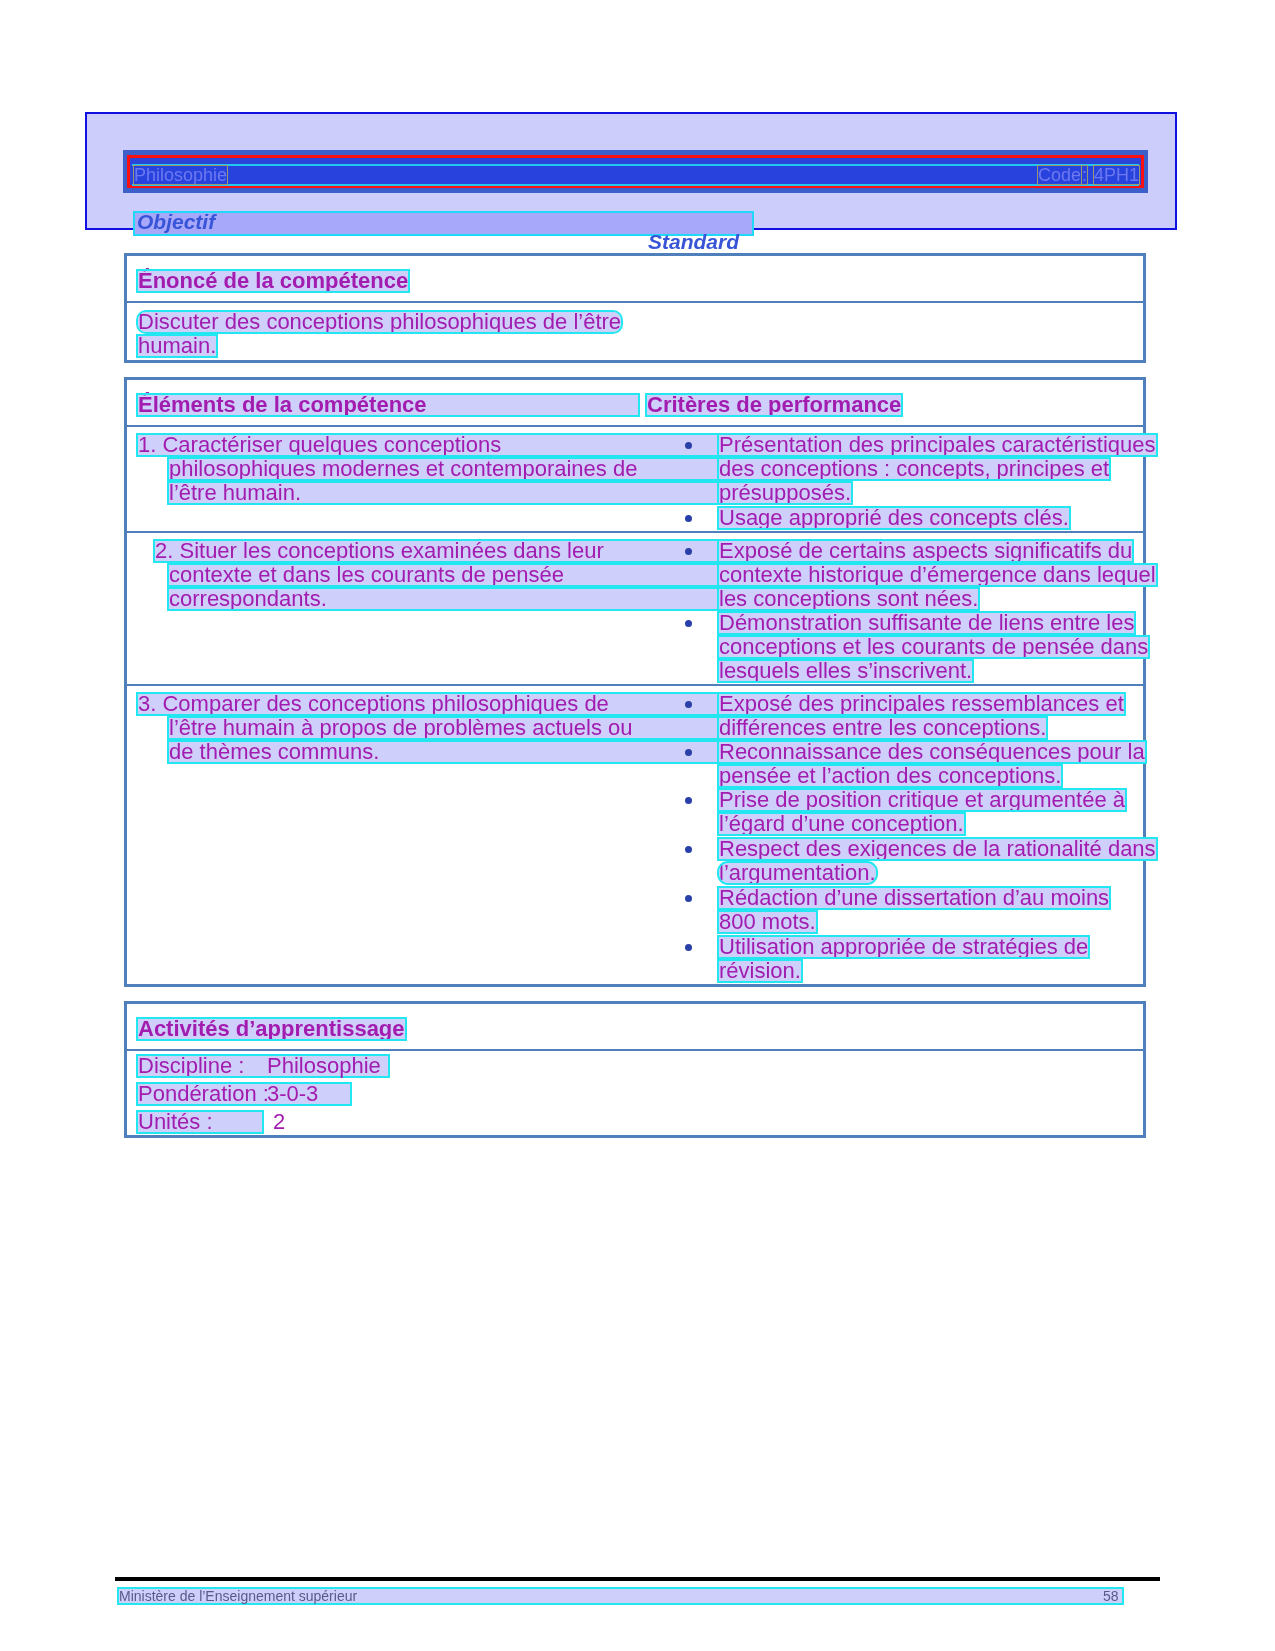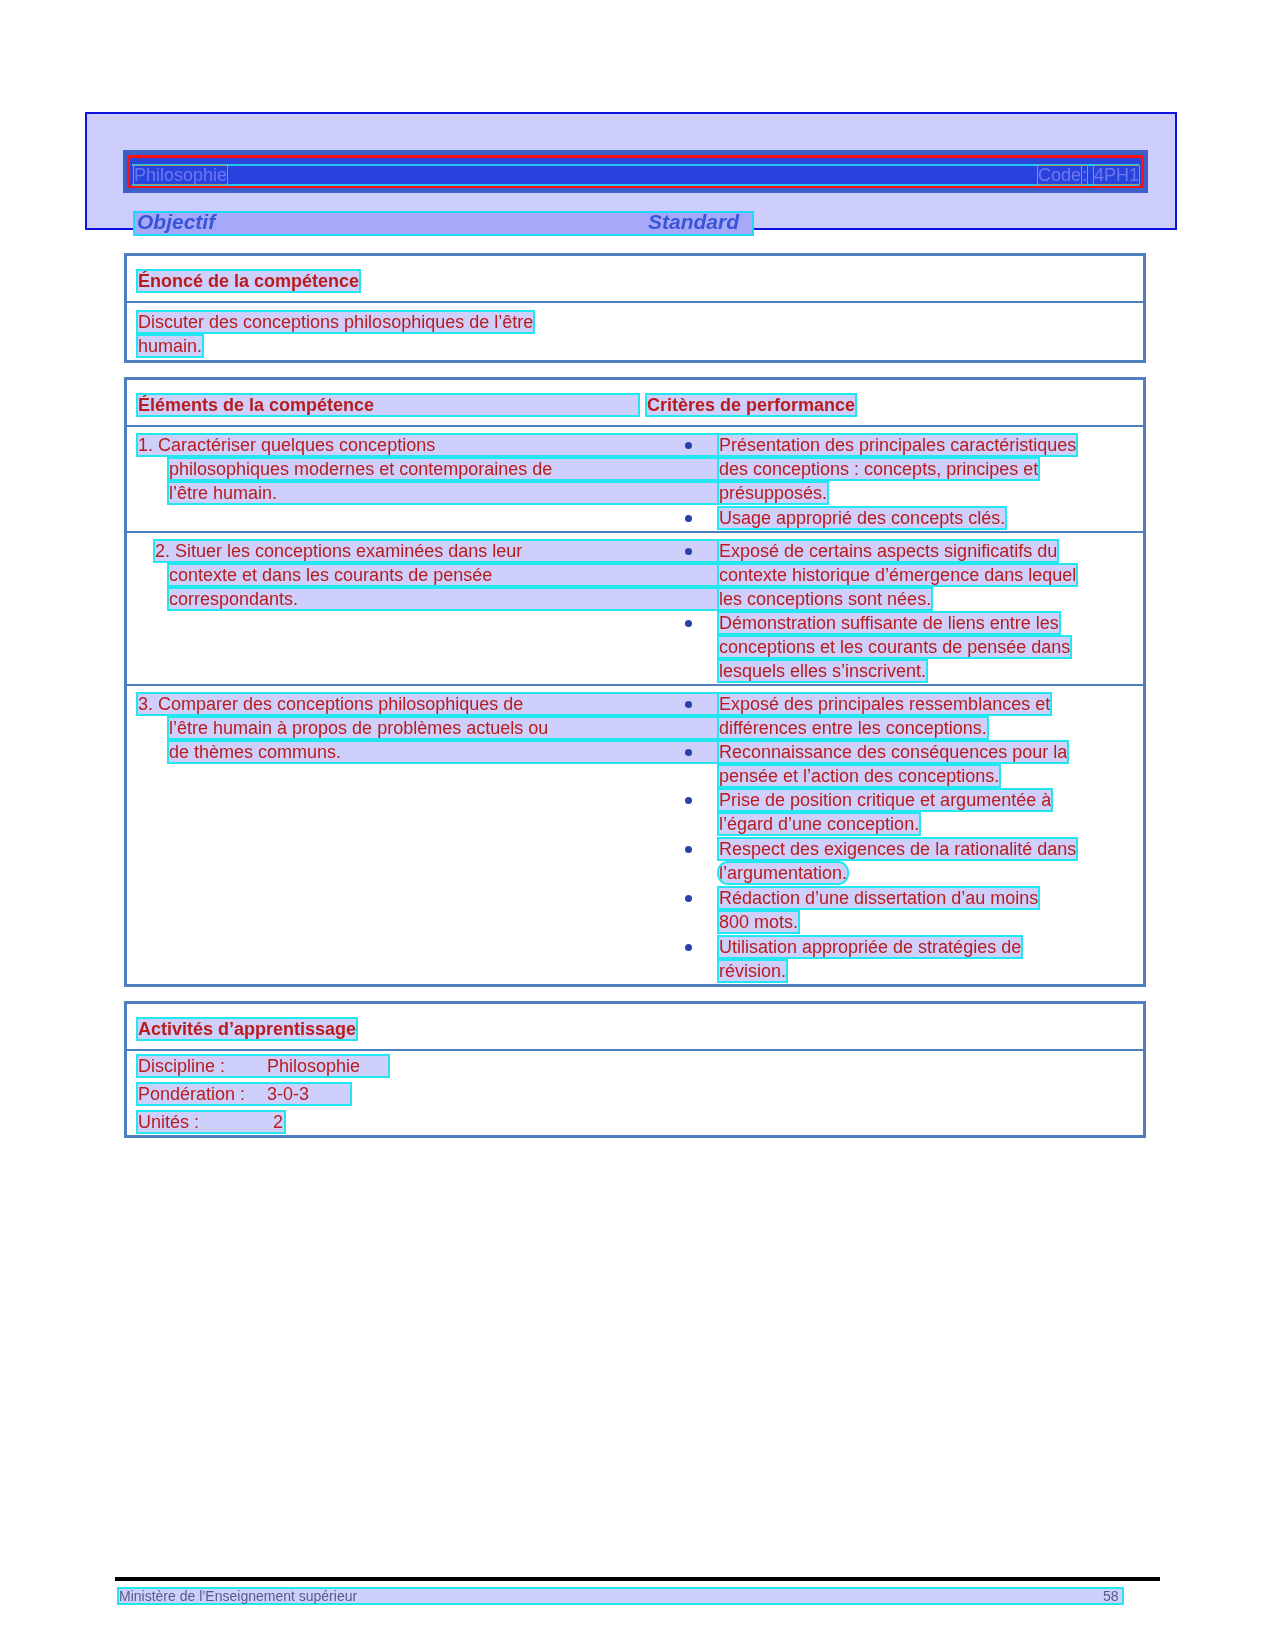--- a/index.html
+++ b/index.html
@@ -21,21 +21,21 @@
                 outline: 1px solid #9a9a70; }
   .subhead { top: 211px; height: 22px; font-size: 21px; font-weight: bold; font-style: italic;
              color: #3855d8; line-height: 22px; }
   .subhead-bar { left: 135px; top: 213px; width: 617px; height: 21px; background: #a8a8fa;
                  outline: 2px solid #22d8f8; }
 
   
   .box { position: absolute; left: 124px; width: 1022px; border: 3px solid #5080bb;
          box-sizing: border-box; background: #fff; }
   .box-head { position: absolute; left: 0; right: 0; top: 0; border-bottom: 2px solid #5080bb; }
-  .t { position: absolute; font-size: 18px; line-height: 20px; white-space: nowrap; color: #b91c1c; }
+  .t { position: absolute; font-size: 22px; line-height: 20px; white-space: nowrap; color: #a21caf; }
   .b { font-weight: bold; }
   .rowline { position: absolute; left: 0; right: 0; height: 0; border-top: 2px solid #5080bb; }
   .bullet { position: absolute; width: 7px; height: 7px; border-radius: 50%; background: #2840a8; }
 
   
   .footer-rule { left: 115px; top: 1577px; width: 1045px; height: 4px; background: #000; }
   .footer-text { top: 1588px; font-size: 14px; color: #5a5a8a; line-height: 16px; }
 </style>
 </head>
 <body>
@@ -46,27 +46,27 @@
     <div class="title-line">
       <span class="title-text" style="left:2px;">Philosophie</span>
       <span class="title-text" style="right:58px;">Code</span>
       <span class="title-text" style="right:52px;">:</span>
       <span class="title-text" style="right:0px;">4PH1</span>
     </div>
   </div>
 </div>
 <div class="abs subhead-bar"></div>
 <span class="abs subhead" style="left:137px;">Objectif</span>
-<span class="abs subhead" style="left:648px;">Standard</span>
+<span class="abs subhead" style="left:648px;margin-top:20px;">Standard</span>
 
 <div class="box" style="top:253px; height:110px;">
   <div class="box-head" style="height:45px;">
     <span class="t b hl" style="left:11px; top:15px;">Énoncé de la compétence</span>
   </div>
-  <span class="t hl" style="left:11px; top:56px;">Discuter des conceptions philosophiques de l’être</span>
+  <span class="t hl" style="left:11px; top:56px;border-radius:8px;">Discuter des conceptions philosophiques de l’être</span>
   <span class="t hl" style="left:11px; top:80px;">humain.</span>
 </div>
 
 <div class="box" style="top:377px; height:610px;padding-left:8px;">
   <div class="box-head" style="height:45px;">
     <span class="t b hl" style="left:11px; top:15px; width:500px;">Éléments de la compétence</span>
     <span class="t b hl" style="left:520px; top:15px;">Critères de performance</span>
   </div>
 
   <div>
@@ -136,21 +136,21 @@
   </div>
   <div>
     <span class="t hl" style="left:11px; top:52px; width:250px;">Discipline :</span>
     <span class="t" style="left:140px; top:52px;">Philosophie</span>
   </div>
   <div>
     <span class="t hl" style="left:11px; top:80px; width:212px;">Pondération :</span>
     <span class="t" style="left:140px; top:80px;">3-0-3</span>
   </div>
   <div>
-    <span class="t hl" style="left:11px; top:108px; width:146px;">Unités :</span>
+    <span class="t hl" style="left:11px; top:108px; width:124px;">Unités :</span>
     <span class="t" style="left:146px; top:108px;">2</span>
   </div>
 </div>
 
 <div class="abs footer-rule"></div>
 <div class="abs hl" style="left:119px; top:1589px; width:1003px; height:14px;"></div>
 <span class="abs footer-text" style="left:119px;">Ministère de l’Enseignement supérieur</span>
 <span class="abs footer-text" style="left:1103px;">58</span>
 
 </body></html>

